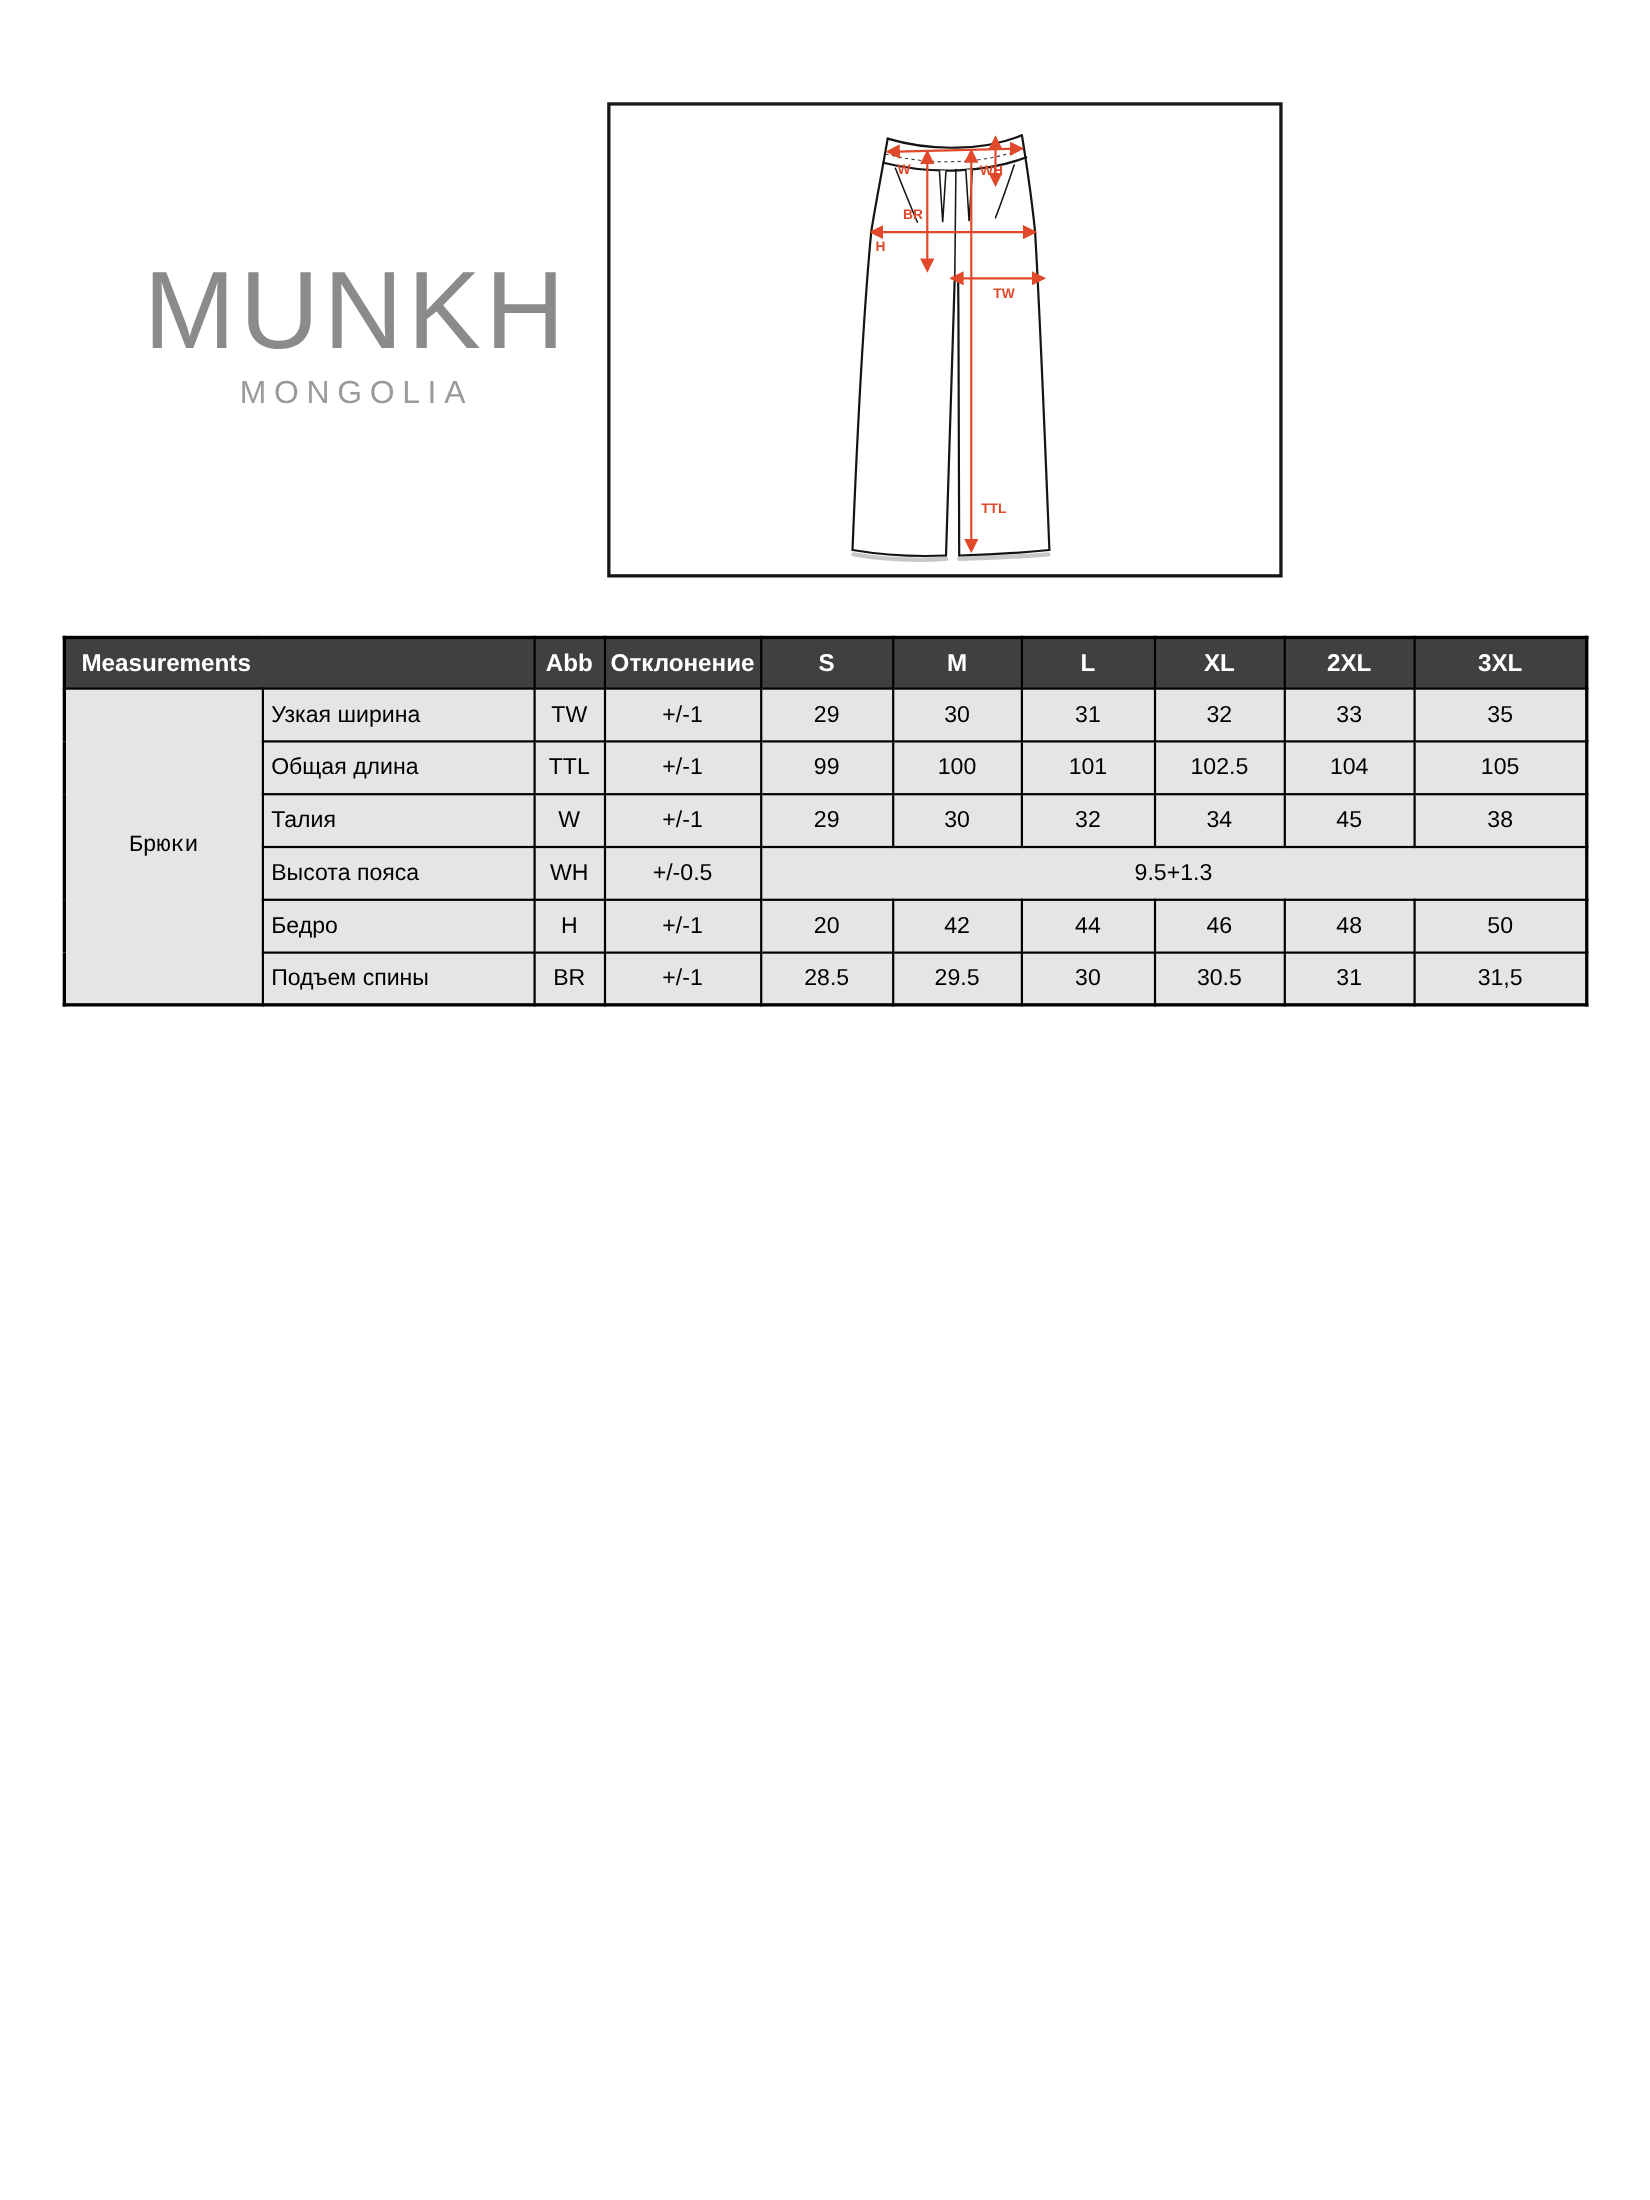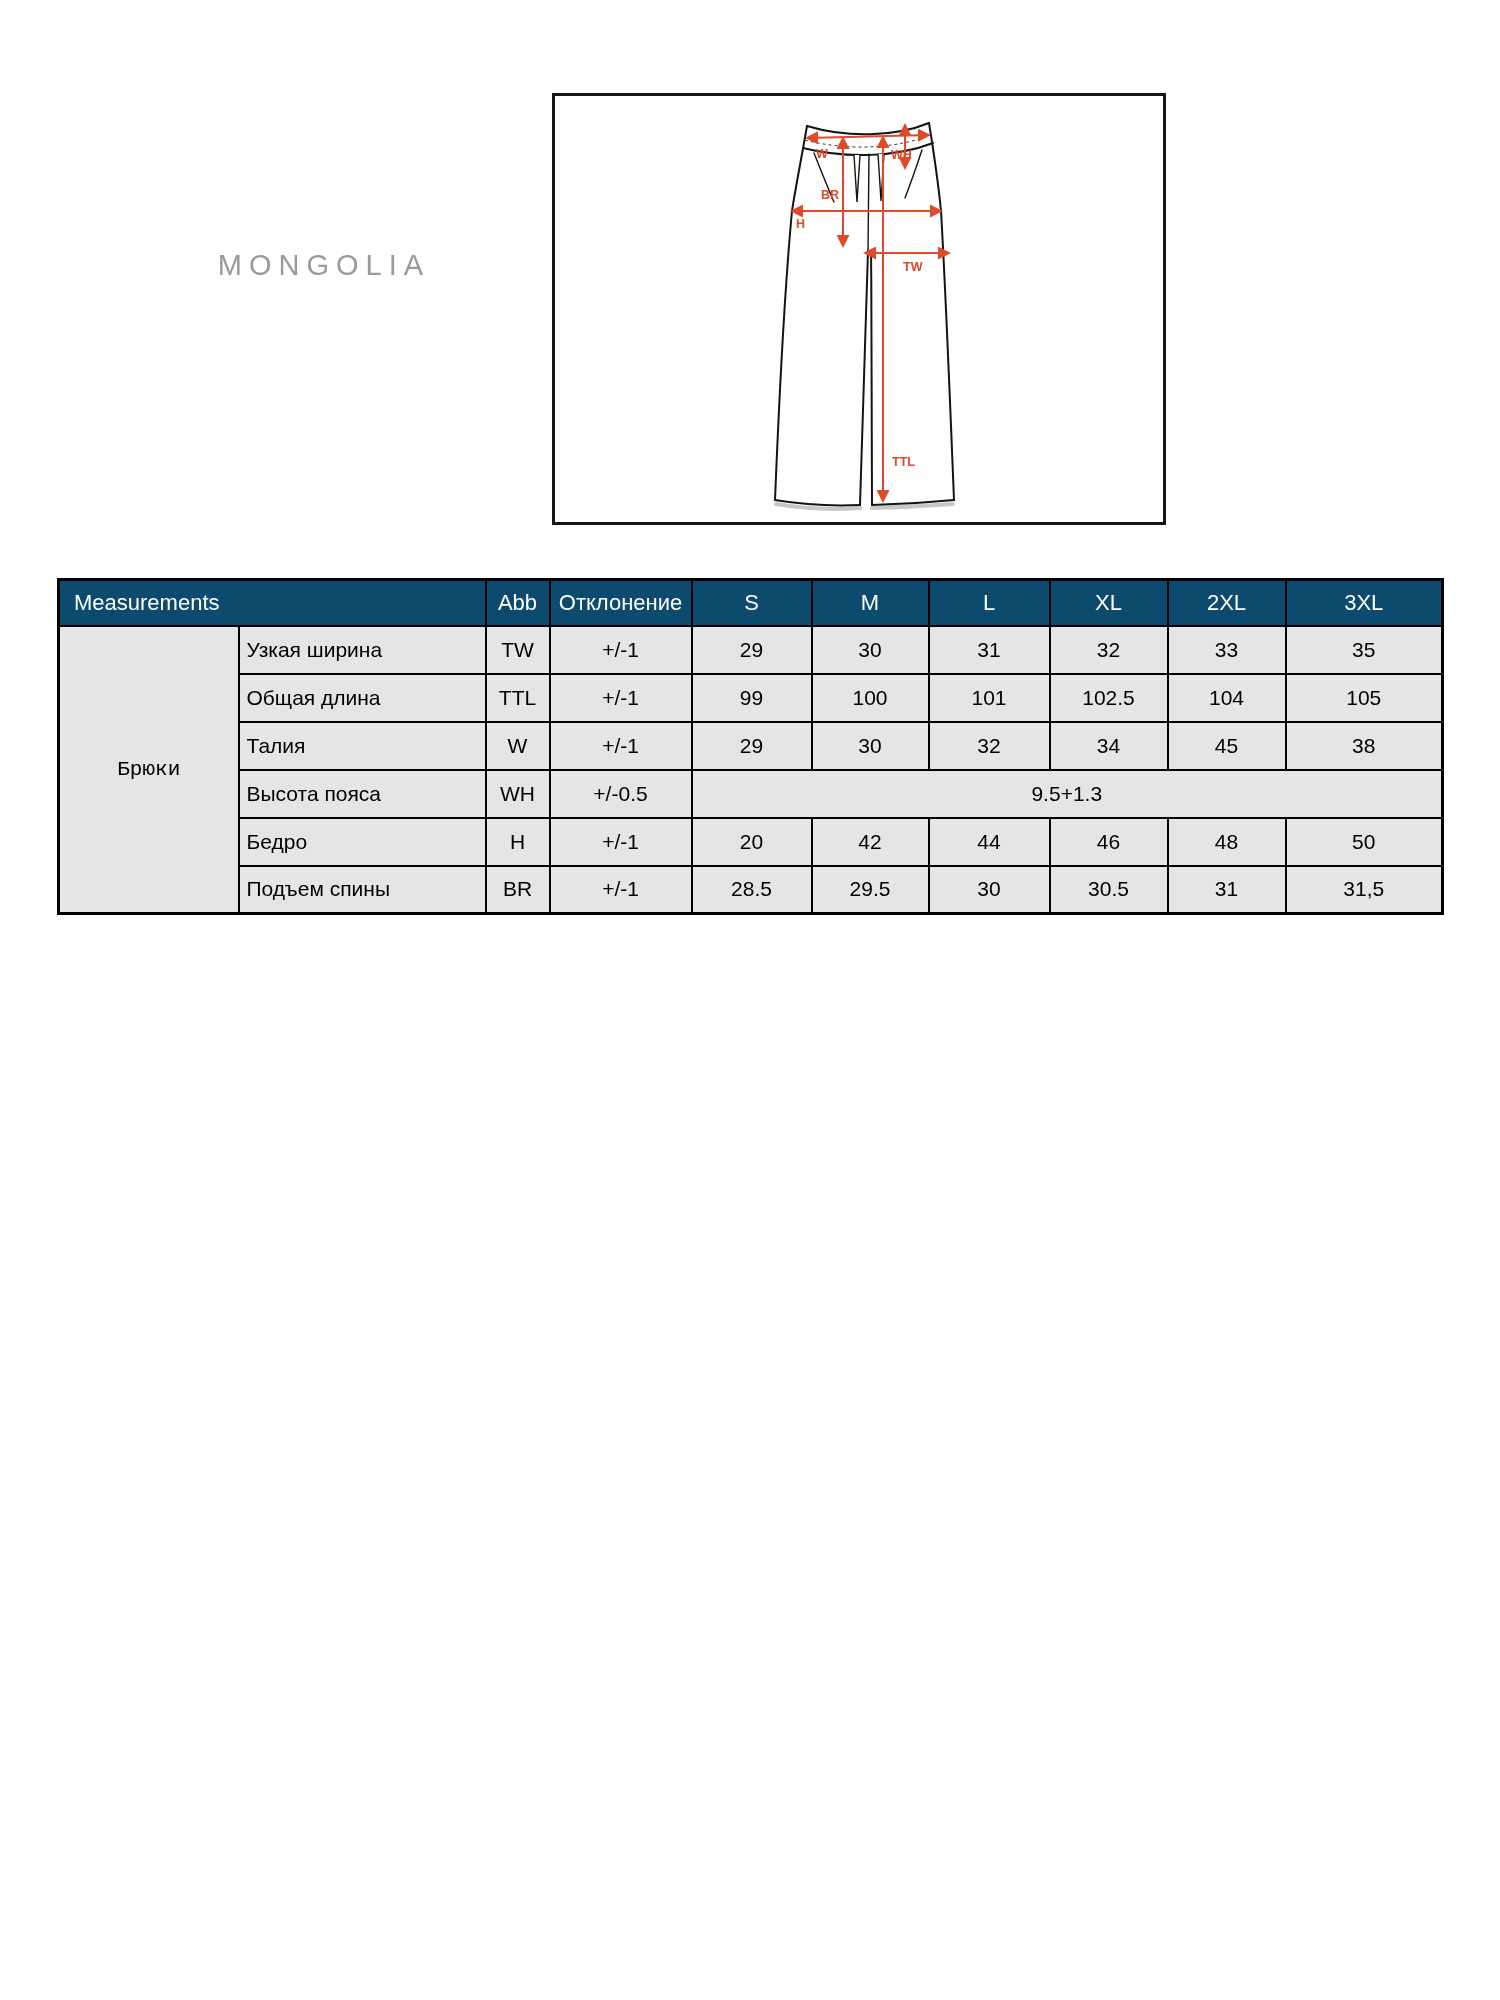--- a/index.html
+++ b/index.html
@@ -37,33 +37,34 @@
   .ann-t   { fill:var(--ann); font-family:"Liberation Sans",sans-serif; font-size:12.5px; font-weight:bold; }
 
   
   table.size-table {
     position:absolute; left:57px; top:578px; width:1384px;
     border-collapse:collapse; table-layout:fixed;
     border:3px solid #000; font-size:21px;
   }
   .size-table th, .size-table td { border:2px solid #000; padding:0 4px; }
   .size-table thead th {
-    background:#0c4a6e; color:#fff; font-weight:400; font-size:22px;
+    background:#404040; color:#fff; font-weight:700; font-size:22px;
     height:46px; text-align:center; border-color:#000;
   }
   .size-table thead th.h-meas { text-align:left; padding-left:14px; }
   .size-table tbody tr { height:48px; }
   .size-table td { text-align:center; background:#e5e5e5; }
   .size-table td.label-cell { text-align:left; padding-left:7px; }
   .size-table td.category-cell { text-align:center;font-family:Liberation Mono, monospace; }
 </style>
 </head>
 <body>
 
 <div class="logo">
+  <div class="brand">MUNKH</div>
   <div class="brand-sub">MONGOLIA</div>
 </div>
 
 <div class="pants-box">
   <svg viewBox="0 0 608 426">
     <defs>
       <marker id="arr" viewBox="0 0 10 10" refX="8.5" refY="5" markerWidth="6.5" markerHeight="6.5" orient="auto-start-reverse">
         <path d="M0,0 L10,5 L0,10 z" fill="#E0492A"></path>
       </marker>
     </defs>

